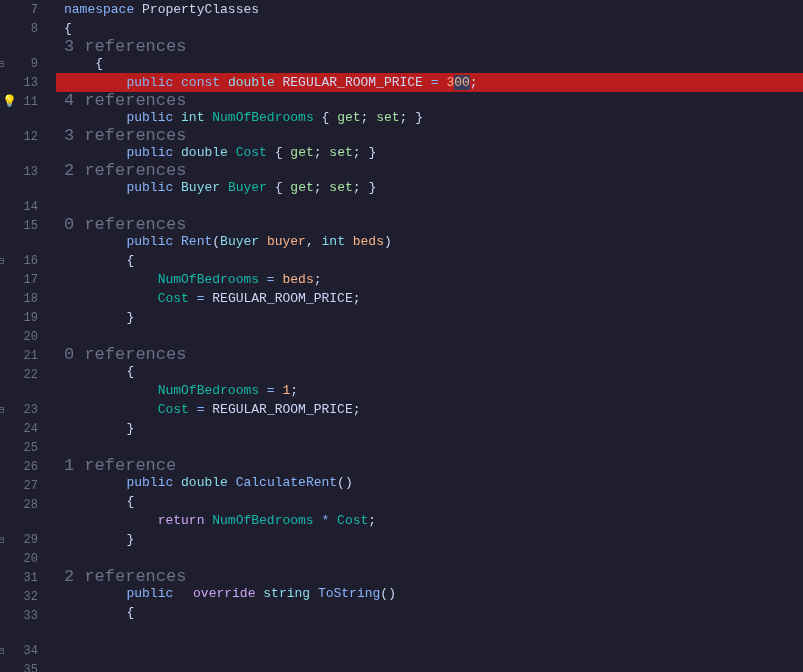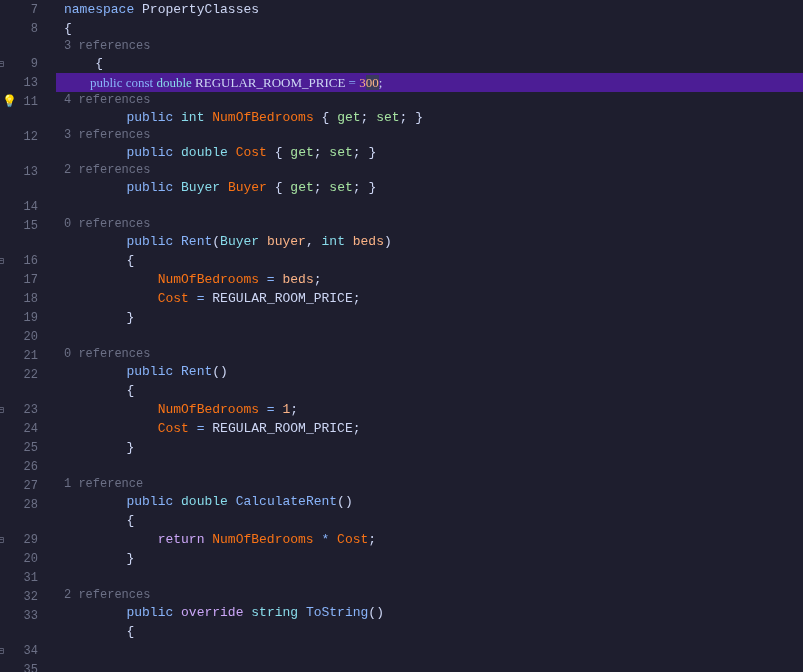--- a/index.html
+++ b/index.html
@@ -57,40 +57,39 @@
       overflow-x: auto;
     }
     .code-line {
       height: 19px;
       display: flex;
       align-items: center;
       white-space: pre;
       position: relative;
     }
     .code-line.active-line {
-      background: #4c1d95;
-      font-family: Liberation Serif, serif;
+      background: #b91c1c;
     }
     
     .kw { color: #89b4fa; } 
     .type { color: #89dceb; } 
     .const-name { color: #cdd6f4; } 
     .number { color: #fab387; } 
     .method { color: #89b4fa; } 
-    .prop { color: #f97316; } 
+    .prop { color: #14b8a6; } 
     .punct { color: #cdd6f4; } 
-    .comment-ref { color: #6c7086; font-size: 12px; }
+    .comment-ref { color: #6c7086; font-size: 17px; }
     .class-name { color: #f38ba8; } 
     .param { color: #fab387; } 
     .ns { color: #cdd6f4; }
     .op { color: #89b4fa; }
     .indent { display: inline-block; }
     .accessor { color: #a6e3a1; }
     .ret { color: #cba6f7; }
-    .override { color: #cba6f7; }
+    .override { color: #cba6f7; margin-left: 12px; }
   </style>
 </head>
 <body>
 
 <div class="editor">
   <div class="gutter">
 
   <div class="line-number">7</div>
       <div class="line-number">8</div>
       <div class="line-number" style="height: 16px; color: rgb(108, 112, 134); font-size: 10px; justify-content: flex-end; padding-right: 6px;"></div>
@@ -144,21 +143,20 @@
       <div class="code-line"><span style="padding-left:8px"><span class="indent">        </span><span class="kw">public</span> <span class="type">Buyer</span> <span class="prop">Buyer</span> <span class="punct">{</span> <span class="accessor">get</span><span class="punct">;</span> <span class="accessor">set</span><span class="punct">;</span> <span class="punct">}</span></span></div>
       <div class="code-line"><span style="padding-left:8px"></span></div>
       <div class="code-line" style="height: 16px;"><span class="comment-ref" style="padding-left:8px">0 references</span></div>
       <div class="code-line"><span style="padding-left:8px"><span class="indent">        </span><span class="kw">public</span> <span class="method">Rent</span><span class="punct">(</span><span class="type">Buyer</span> <span class="param">buyer</span><span class="punct">,</span> <span class="type">int</span> <span class="param">beds</span><span class="punct">)</span></span></div>
       <div class="code-line"><span style="padding-left:8px"><span class="indent">        </span><span class="punct">{</span></span></div>
       <div class="code-line"><span style="padding-left:8px"><span class="indent">            </span><span class="prop">NumOfBedrooms</span> <span class="op">=</span> <span class="param">beds</span><span class="punct">;</span></span></div>
       <div class="code-line"><span style="padding-left:8px"><span class="indent">            </span><span class="prop">Cost</span> <span class="op">=</span> <span class="const-name">REGULAR_ROOM_PRICE</span><span class="punct">;</span></span></div>
       <div class="code-line"><span style="padding-left:8px"><span class="indent">        </span><span class="punct">}</span></span></div>
       <div class="code-line"><span style="padding-left:8px"></span></div>
       <div class="code-line" style="height: 16px;"><span class="comment-ref" style="padding-left:8px">0 references</span></div>
-      <div class="code-line"><span style="padding-left:8px"><span class="indent">        </span><span class="kw">public</span> <span class="method">Rent</span><span class="punct">()</span></span></div>
       <div class="code-line"><span style="padding-left:8px"><span class="indent">        </span><span class="punct">{</span></span></div>
       <div class="code-line"><span style="padding-left:8px"><span class="indent">            </span><span class="prop">NumOfBedrooms</span> <span class="op">=</span> <span class="number">1</span><span class="punct">;</span></span></div>
       <div class="code-line"><span style="padding-left:8px"><span class="indent">            </span><span class="prop">Cost</span> <span class="op">=</span> <span class="const-name">REGULAR_ROOM_PRICE</span><span class="punct">;</span></span></div>
       <div class="code-line"><span style="padding-left:8px"><span class="indent">        </span><span class="punct">}</span></span></div>
       <div class="code-line"><span style="padding-left:8px"></span></div>
       <div class="code-line" style="height: 16px;"><span class="comment-ref" style="padding-left:8px">1 reference</span></div>
       <div class="code-line"><span style="padding-left:8px"><span class="indent">        </span><span class="kw">public</span> <span class="type">double</span> <span class="method">CalculateRent</span><span class="punct">()</span></span></div>
       <div class="code-line"><span style="padding-left:8px"><span class="indent">        </span><span class="punct">{</span></span></div>
       <div class="code-line"><span style="padding-left:8px"><span class="indent">            </span><span class="ret">return</span> <span class="prop">NumOfBedrooms</span> <span class="op">*</span> <span class="prop">Cost</span><span class="punct">;</span></span></div>
       <div class="code-line"><span style="padding-left:8px"><span class="indent">        </span><span class="punct">}</span></span></div>

